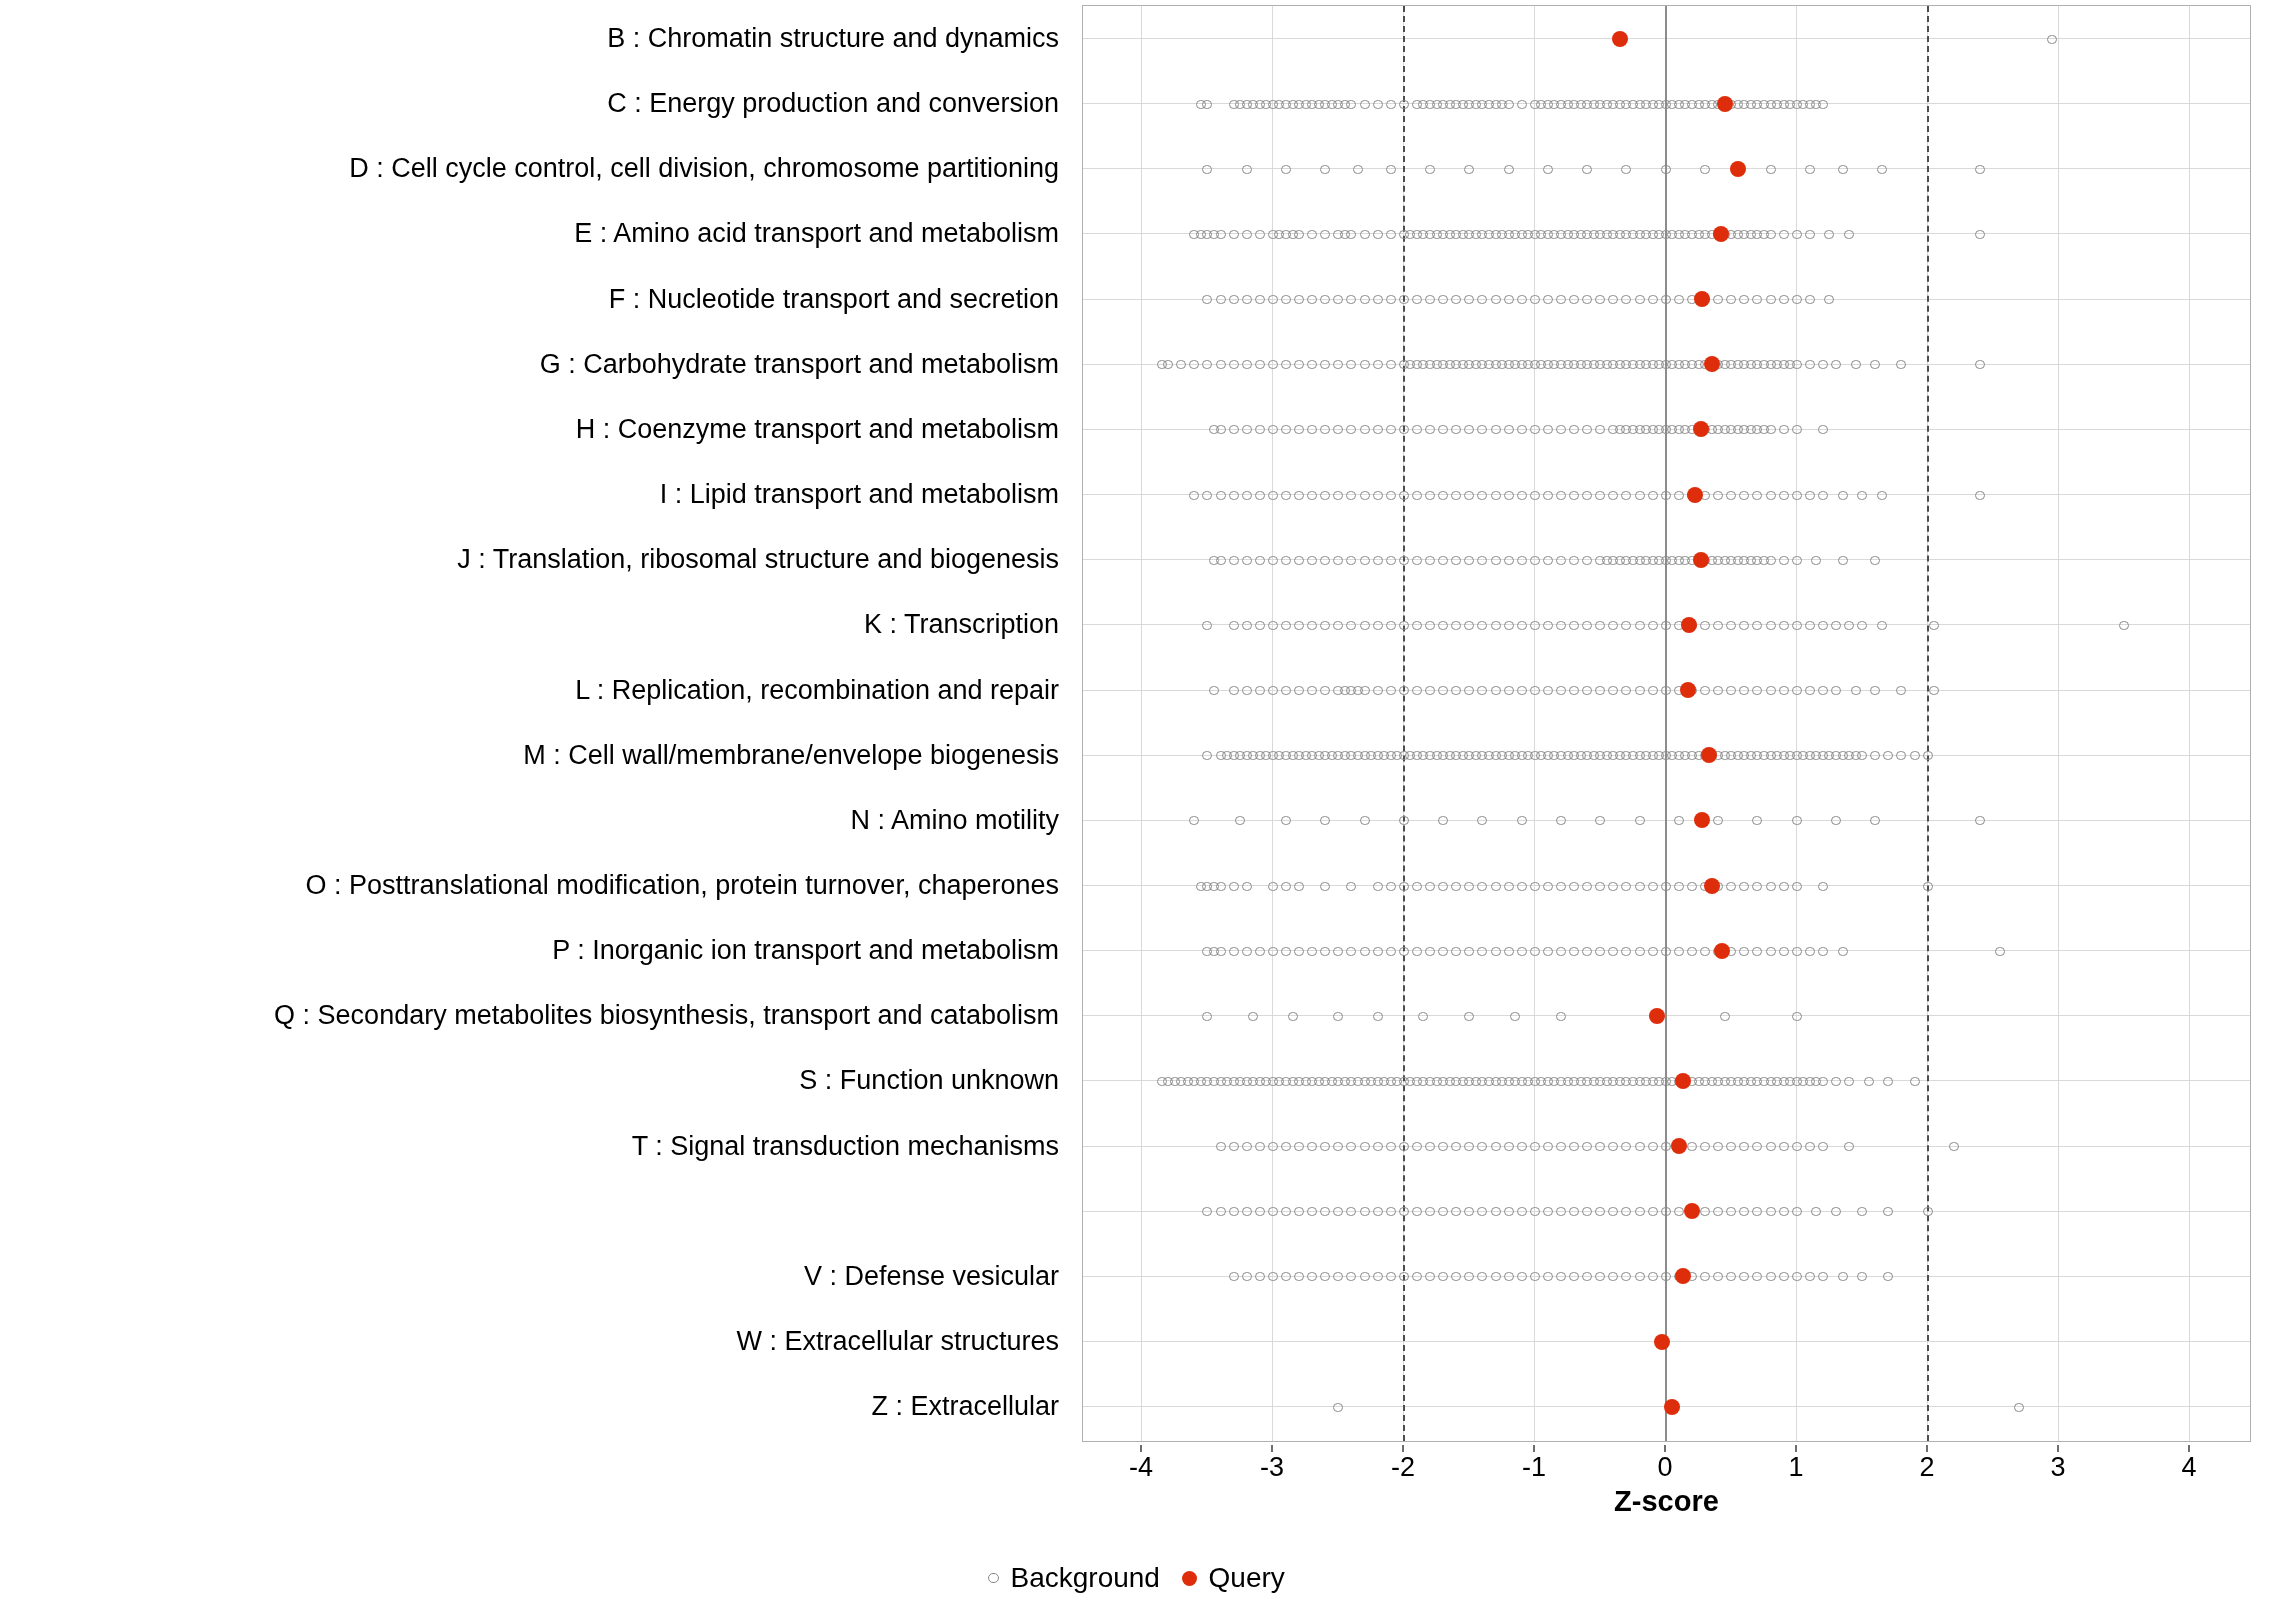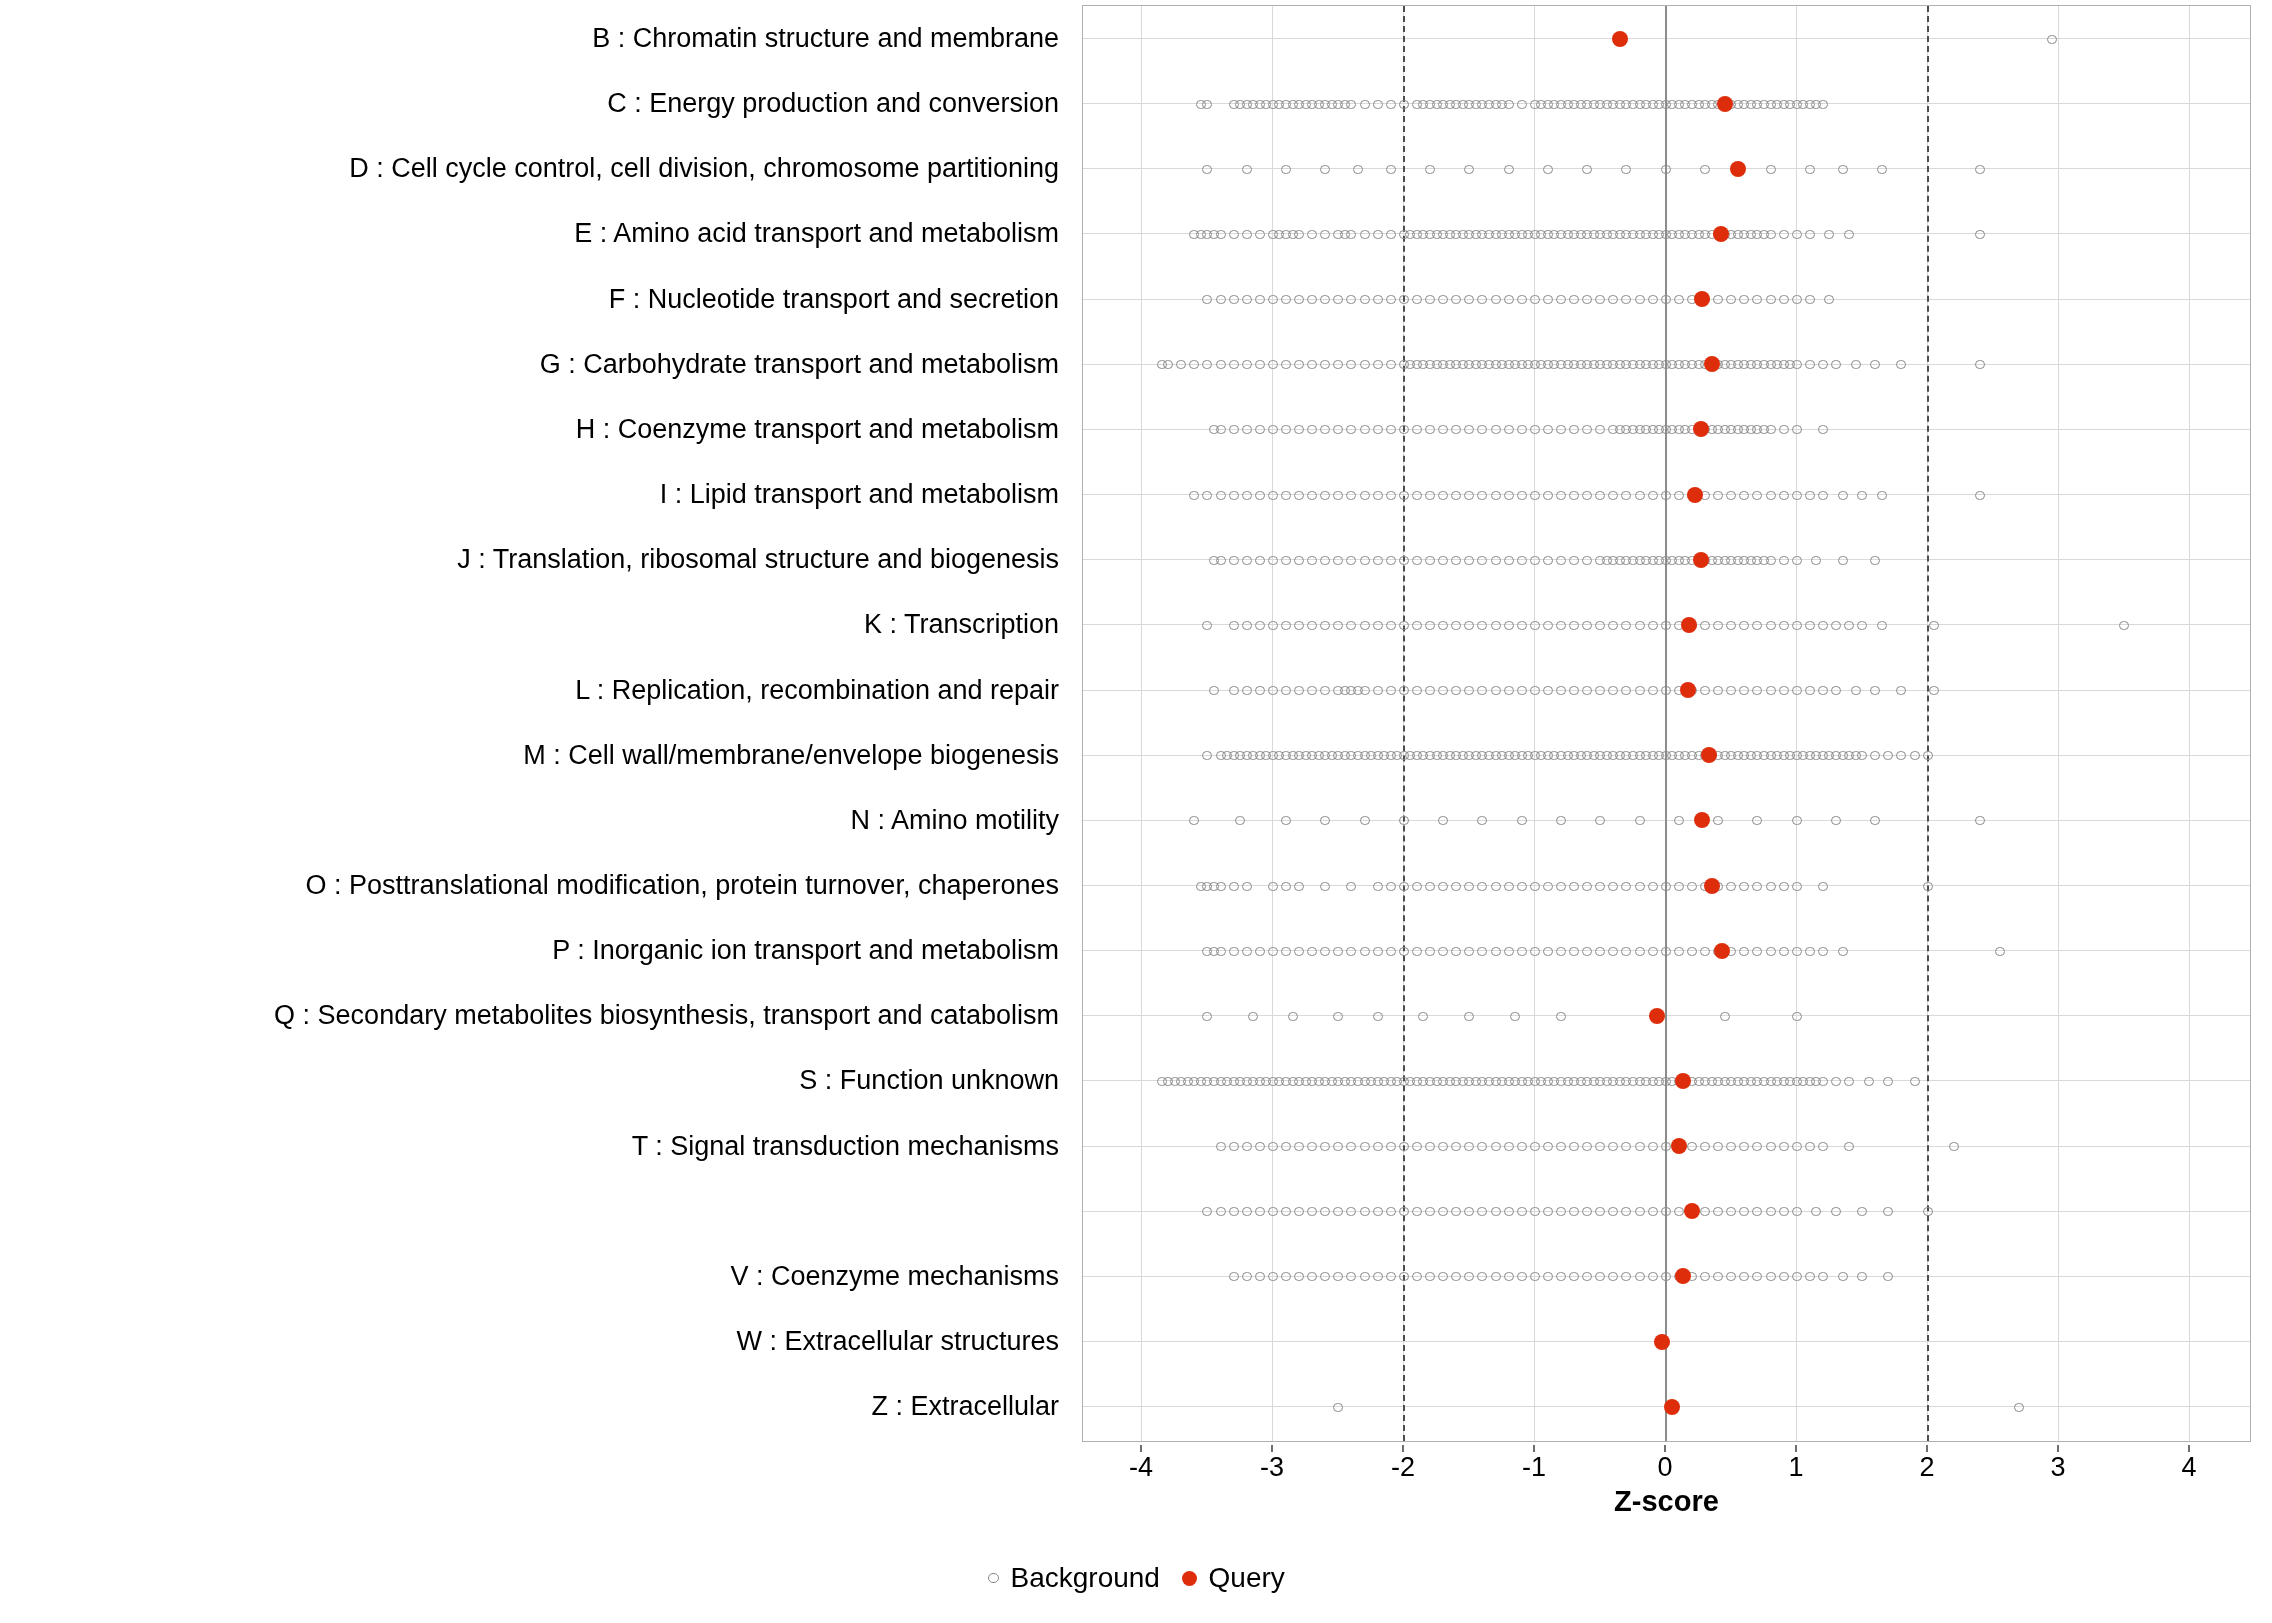--- a/index.html
+++ b/index.html
@@ -171,39 +171,39 @@
     color: #000000;
     white-space: nowrap;
   }
 </style>
 </head>
 <body>
 
 <div id="chart-root">
 
   <div id="y-labels">
-      <div class="y-label" style="top: 38px;">B : Chromatin structure and membrane</div>
+      <div class="y-label" style="top: 38px;">B : Chromatin structure and dynamics</div>
       <div class="y-label" style="top: 103px;">C : Energy production and conversion</div>
       <div class="y-label" style="top: 168px;">D : Cell cycle control, cell division, chromosome partitioning</div>
       <div class="y-label" style="top: 233px;">E : Amino acid transport and metabolism</div>
       <div class="y-label" style="top: 299px;">F : Nucleotide transport and secretion</div>
       <div class="y-label" style="top: 364px;">G : Carbohydrate transport and metabolism</div>
       <div class="y-label" style="top: 429px;">H : Coenzyme transport and metabolism</div>
       <div class="y-label" style="top: 494px;">I : Lipid transport and metabolism</div>
       <div class="y-label" style="top: 559px;">J : Translation, ribosomal structure and biogenesis</div>
       <div class="y-label" style="top: 624px;">K : Transcription</div>
       <div class="y-label" style="top: 690px;">L : Replication, recombination and repair</div>
       <div class="y-label" style="top: 755px;">M : Cell wall/membrane/envelope biogenesis</div>
       <div class="y-label" style="top: 820px;">N : Amino motility</div>
       <div class="y-label" style="top: 885px;">O : Posttranslational modification, protein turnover, chaperones</div>
       <div class="y-label" style="top: 950px;">P : Inorganic ion transport and metabolism</div>
       <div class="y-label" style="top: 1015px;">Q : Secondary metabolites biosynthesis, transport and catabolism</div>
       <div class="y-label" style="top: 1080px;">S : Function unknown</div>
       <div class="y-label" style="top: 1146px;">T : Signal transduction mechanisms</div>
-      <div class="y-label" style="top: 1276px;">V : Coenzyme mechanisms</div>
+      <div class="y-label" style="top: 1276px;">V : Defense vesicular</div>
       <div class="y-label" style="top: 1341px;">W : Extracellular structures</div>
       <div class="y-label" style="top: 1406px;">Z : Extracellular</div>
     </div>
 
   <div id="panel">
       <div class="hgrid" style="top: 32px;"></div>
       <div class="hgrid" style="top: 97px;"></div>
       <div class="hgrid" style="top: 162px;"></div>
       <div class="hgrid" style="top: 227px;"></div>
       <div class="hgrid" style="top: 293px;"></div>

